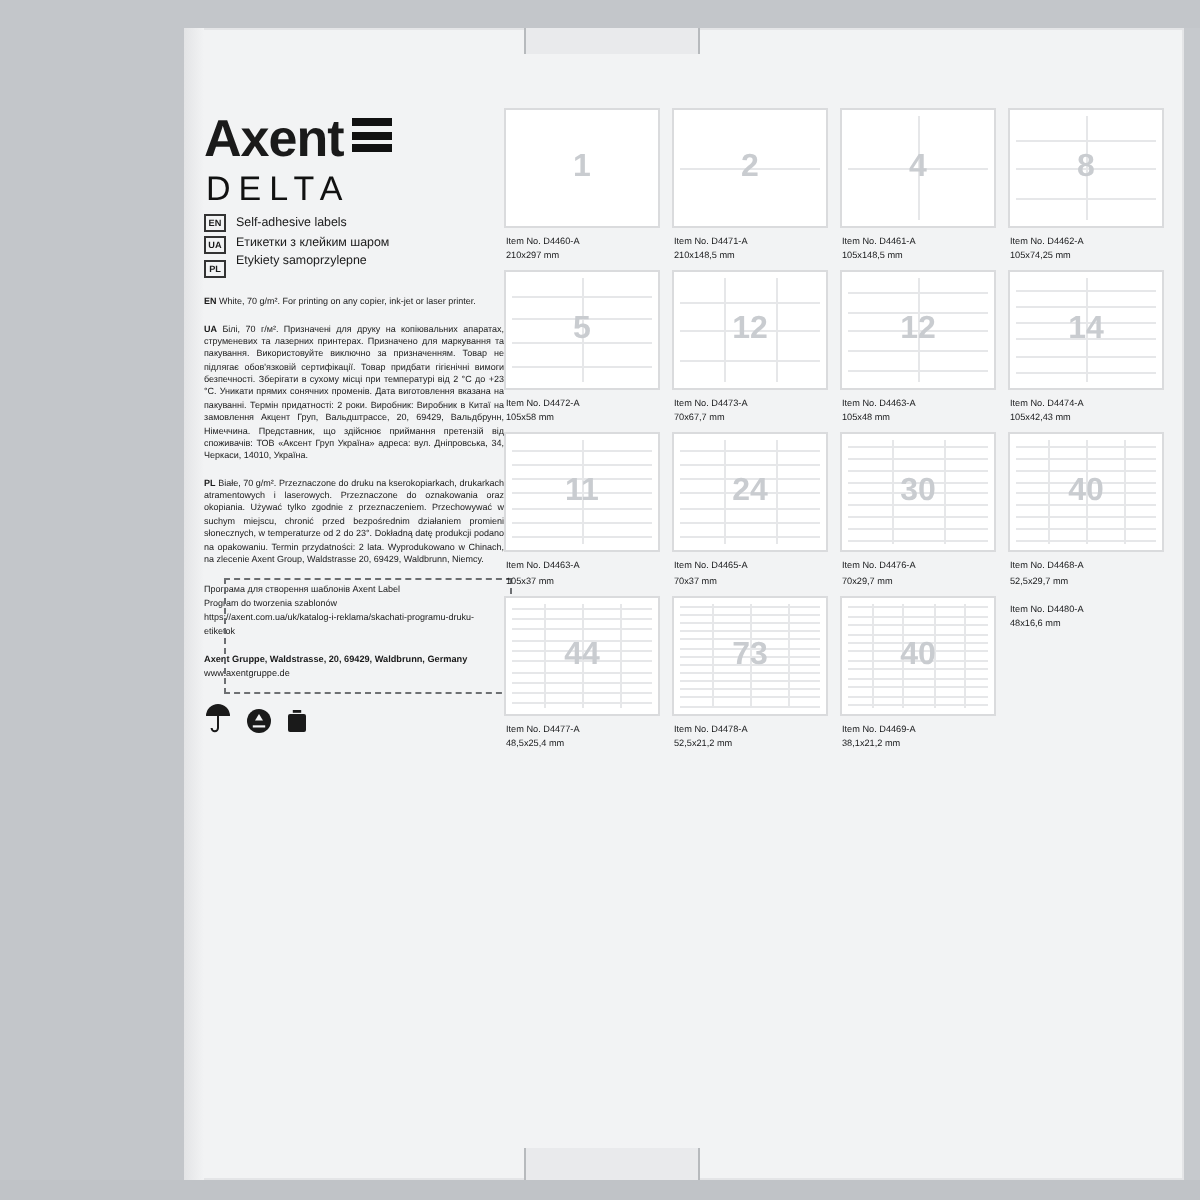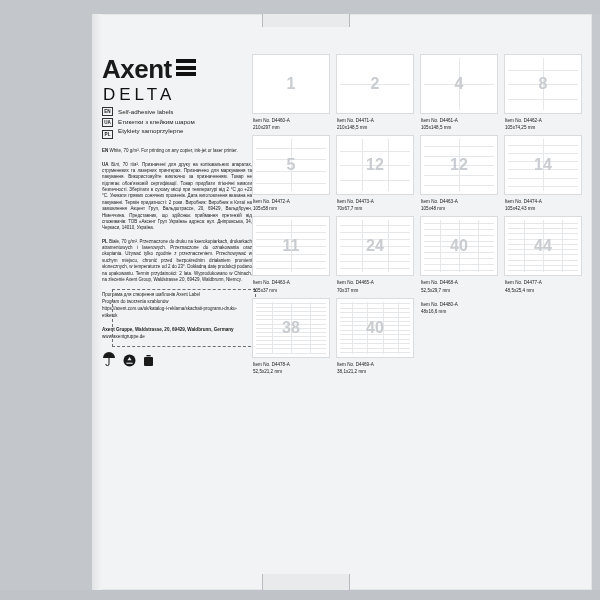--- a/index.html
+++ b/index.html
@@ -296,20 +296,39 @@
               <i class="h" style="top: 75%;"></i>
               <i class="h" style="top: 87.5%;"></i>
             </div>
             <div class="n">24</div>
           </div>
           <div class="cap"><span>Item No. D4465-A</span><span class="dim">70х37 mm</span></div>
         </div>
         <div class="cell">
           <div class="preview">
             <div class="lines">
+              <i class="v" style="left: 33.3333%;"></i>
+              <i class="v" style="left: 66.6667%;"></i>
+              <i class="h" style="top: 10%;"></i>
+              <i class="h" style="top: 20%;"></i>
+              <i class="h" style="top: 30%;"></i>
+              <i class="h" style="top: 40%;"></i>
+              <i class="h" style="top: 50%;"></i>
+              <i class="h" style="top: 60%;"></i>
+              <i class="h" style="top: 70%;"></i>
+              <i class="h" style="top: 80%;"></i>
+              <i class="h" style="top: 90%;"></i>
+            </div>
+            <div class="n">30</div>
+          </div>
+          <div class="cap"><span>Item No. D4476-A</span><span class="dim">70х29,7 mm</span></div>
+        </div>
+        <div class="cell">
+          <div class="preview">
+            <div class="lines">
               <i class="v" style="left: 25%;"></i>
               <i class="v" style="left: 50%;"></i>
               <i class="v" style="left: 75%;"></i>
               <i class="h" style="top: 10%;"></i>
               <i class="h" style="top: 20%;"></i>
               <i class="h" style="top: 30%;"></i>
               <i class="h" style="top: 40%;"></i>
               <i class="h" style="top: 50%;"></i>
               <i class="h" style="top: 60%;"></i>
               <i class="h" style="top: 70%;"></i>
@@ -354,21 +373,21 @@
               <i class="h" style="top: 35.7143%;"></i>
               <i class="h" style="top: 42.8571%;"></i>
               <i class="h" style="top: 50%;"></i>
               <i class="h" style="top: 57.1429%;"></i>
               <i class="h" style="top: 64.2857%;"></i>
               <i class="h" style="top: 71.4286%;"></i>
               <i class="h" style="top: 78.5714%;"></i>
               <i class="h" style="top: 85.7143%;"></i>
               <i class="h" style="top: 92.8571%;"></i>
             </div>
-            <div class="n">38</div>
+            <div class="n">73</div>
           </div>
           <div class="cap"><span>Item No. D4478-A</span><span class="dim">52,5х21,2 mm</span></div>
         </div>
         <div class="cell">
           <div class="preview">
             <div class="lines">
               <i class="v" style="left: 20%;"></i>
               <i class="v" style="left: 40%;"></i>
               <i class="v" style="left: 60%;"></i>
               <i class="v" style="left: 80%;"></i>

